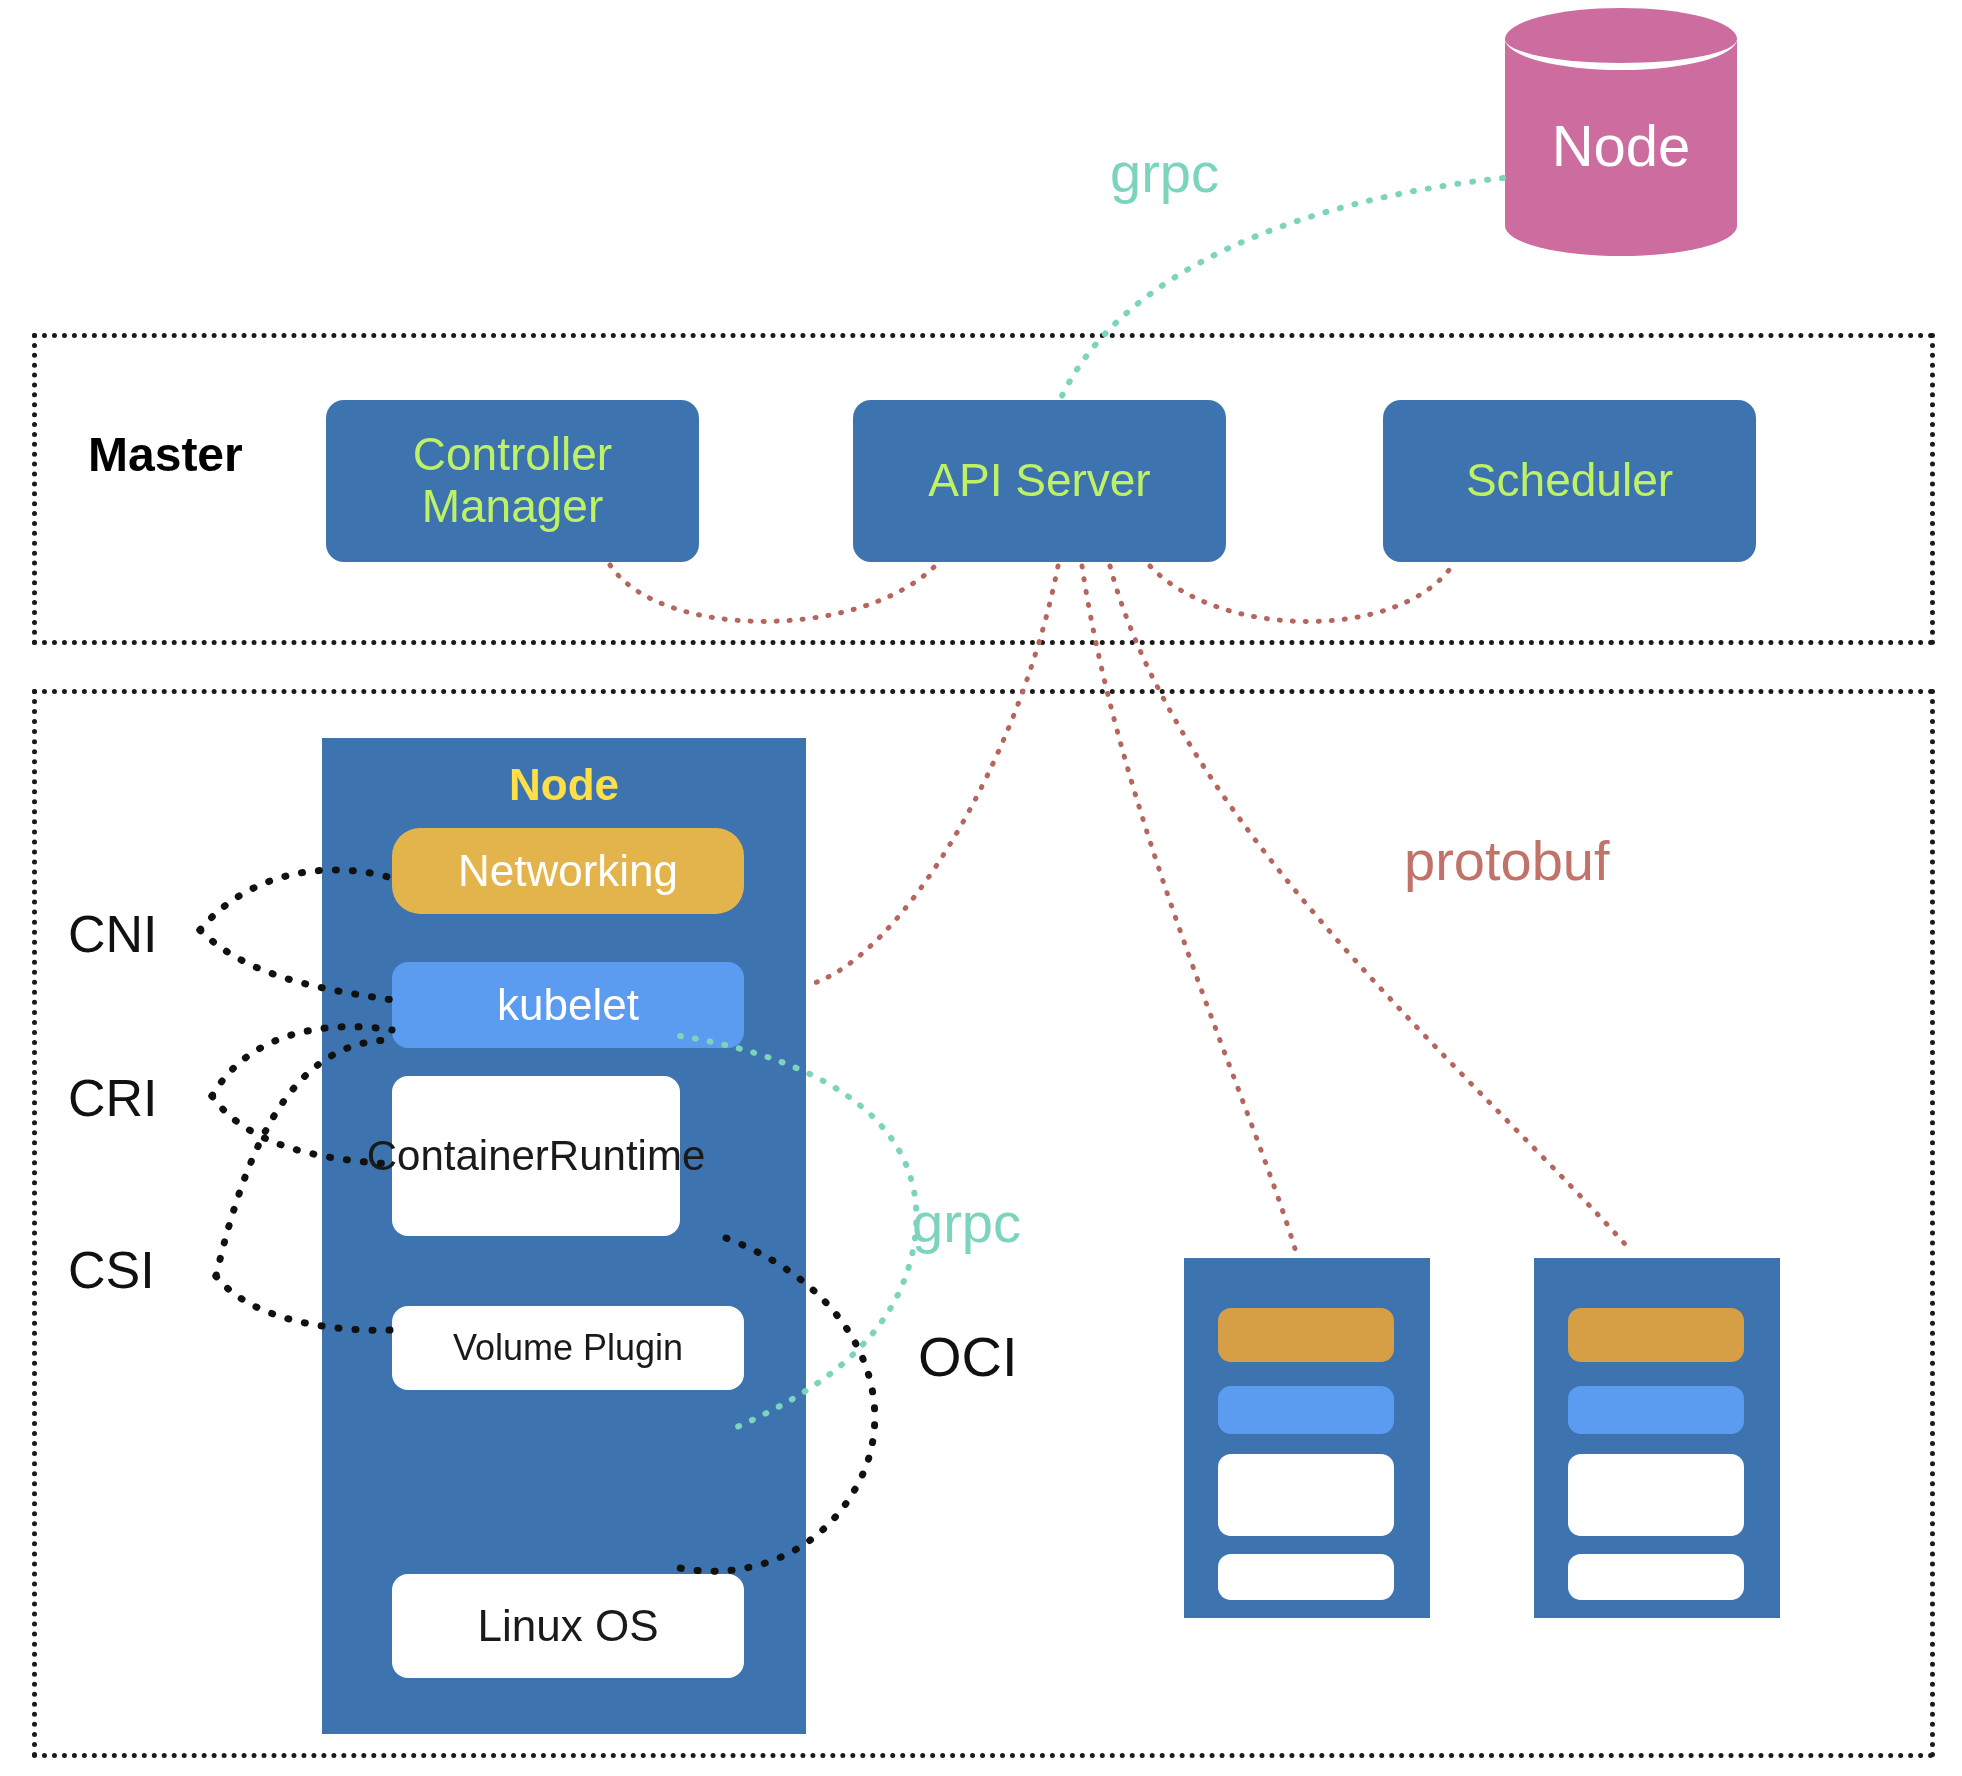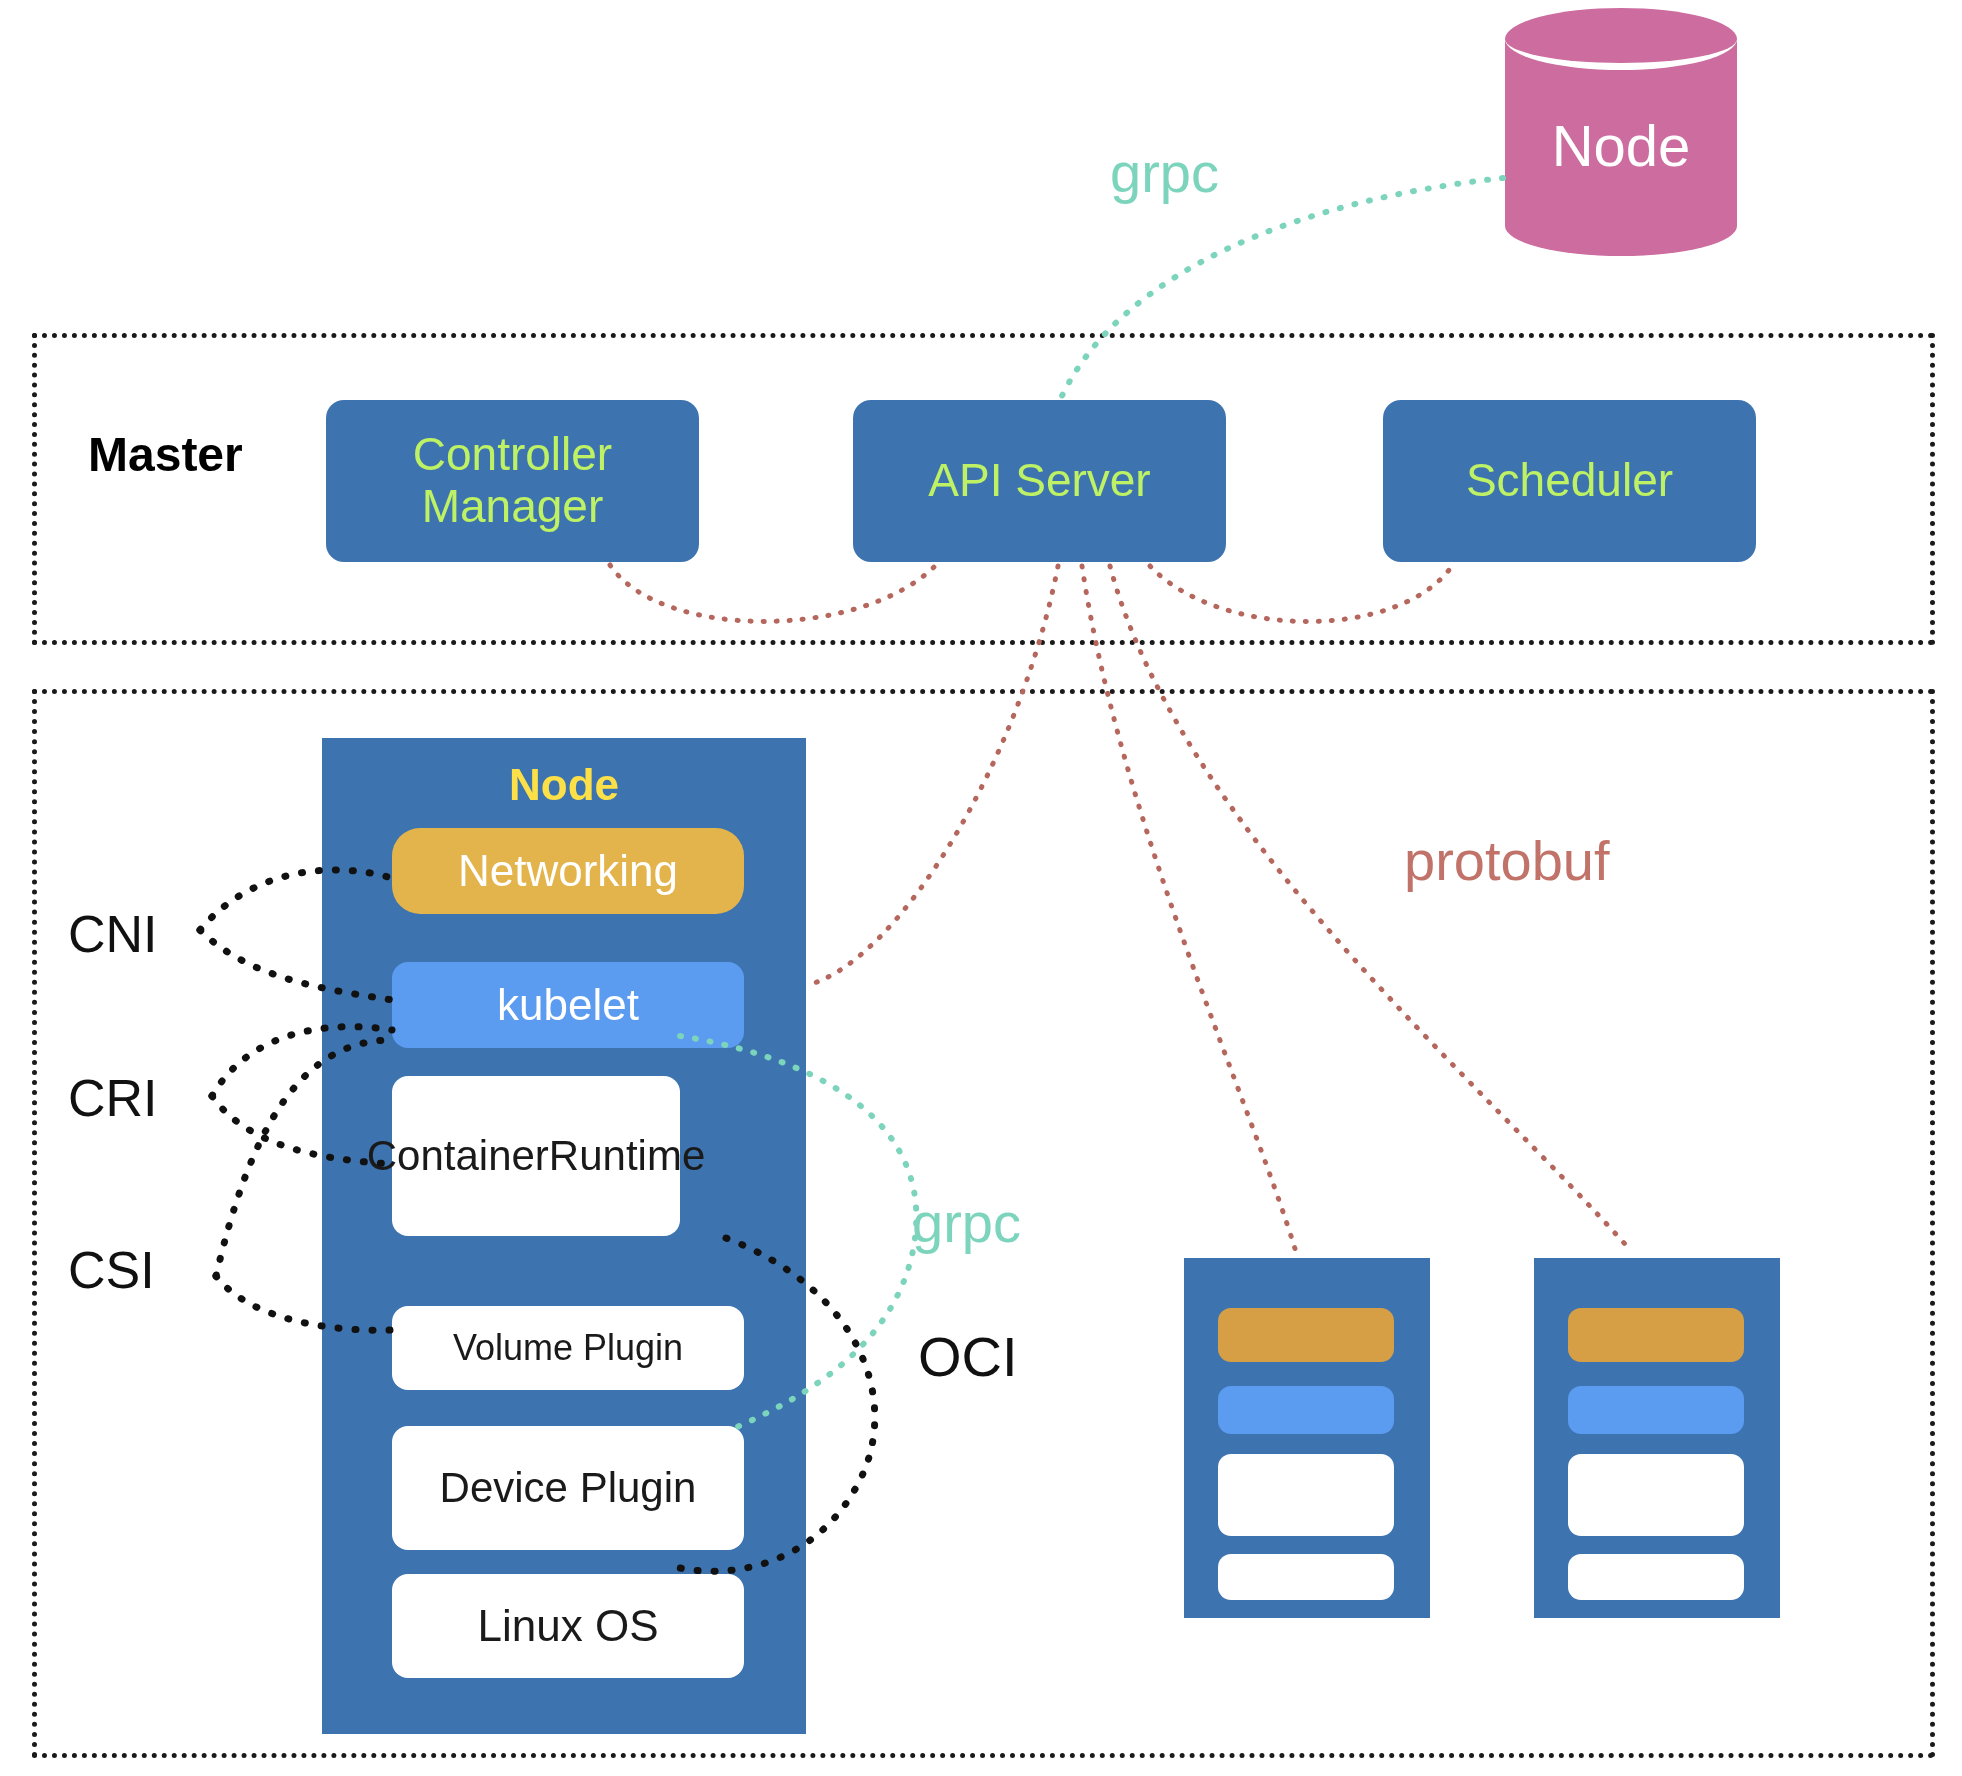--- a/index.html
+++ b/index.html
@@ -179,23 +179,20 @@
 
     <div class="node-row row-white" style="left:70px; top:338px; width:288px; height:160px; font-size:42px; flex-direction:row;">
       <span>Container</span>
       <span>Runtime</span>
     </div>
 
     <div class="node-row row-white" style="left:70px; top:568px; width:352px; height:84px; font-size:36px;">
       <span>Volume Plugin</span>
     </div>
 
-    <div class="node-row row-white" style="left:70px; top:688px; width:352px; height:124px; font-size:42px;">
-      <span>Device Plugin</span>
-    </div>
 
     <div class="node-row row-white" style="left:70px; top:836px; width:352px; height:104px; font-size:44px;">
       <span>Linux OS</span>
     </div>
   </div>
 
   <div class="free-label" style="left:68px; top:904px; font-size:52px; color:#111111;">CNI</div>
   <div class="free-label" style="left:68px; top:1068px; font-size:52px; color:#111111;">CRI</div>
   <div class="free-label" style="left:68px; top:1240px; font-size:52px; color:#111111;">CSI</div>
 

